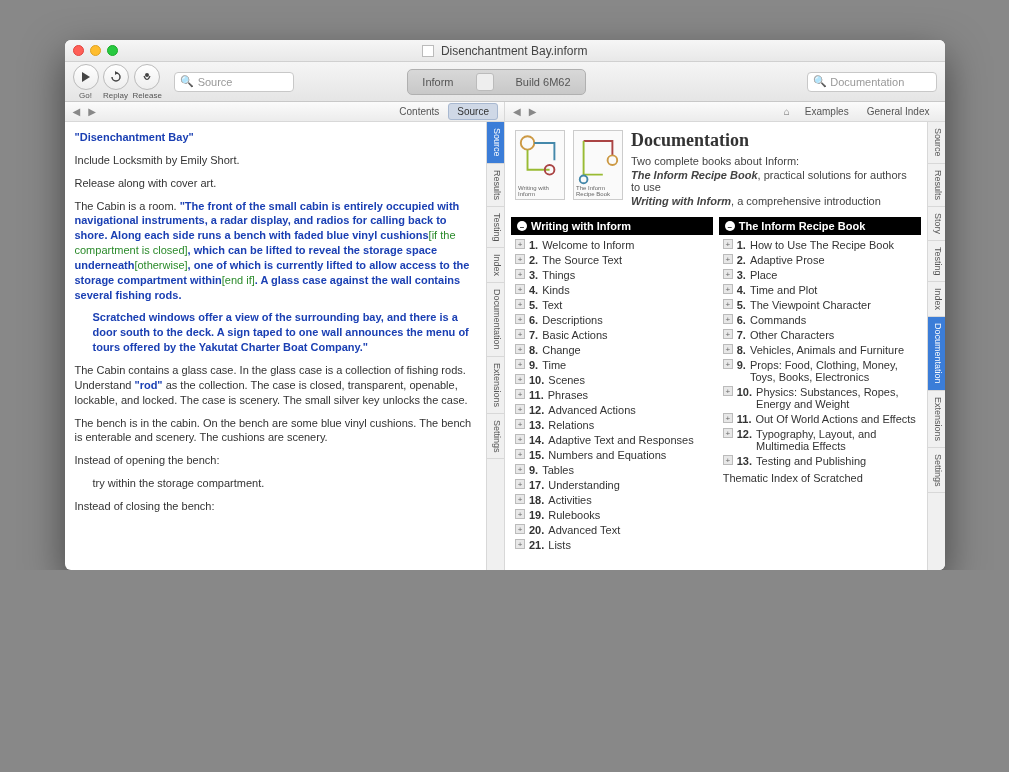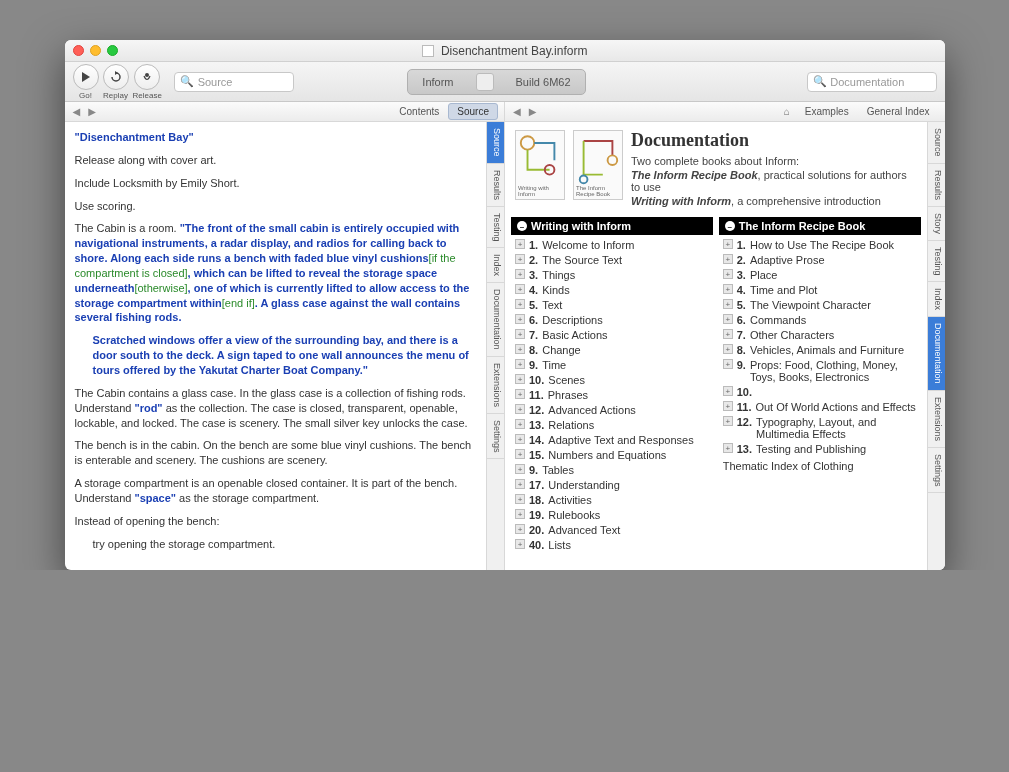--- a/index.html
+++ b/index.html
@@ -131,32 +131,31 @@
           <span class="arrow-btn">▶</span>
         </div>
         <div class="sub-tabs">
           <div class="sub-tab">Contents</div>
           <div class="sub-tab active">Source</div>
         </div>
       </div>
       <div class="content">
         <div class="content-inner source-text">
           <p><span class="blue bold">"Disenchantment Bay"</span></p>
+          <p>Include Locksmith by Emily Short.</p>
           <p>Release along with cover art.</p>
-          <p>Include Locksmith by Emily Short.</p>
-          <p>Use scoring.</p>
           <p>
             <span>The Cabin is a room.  </span><span class="blue bold">"The front of the small cabin is entirely occupied with navigational instruments, a radar display, and radios for calling back to shore. Along each side runs a bench with faded blue vinyl cushions</span><span class="green">[if the compartment is closed]</span><span class="blue bold">, which can be lifted to reveal the storage space underneath</span><span class="green">[otherwise]</span><span class="blue bold">, one of which is currently lifted to allow access to the storage compartment within</span><span class="green">[end if]</span><span class="blue bold">. A glass case against the wall contains several fishing rods.</span>
           </p>
           <p class="indent"><span class="blue bold">Scratched windows offer a view of the surrounding bay, and there is a door south to the deck. A sign taped to one wall announces the menu of tours offered by the Yakutat Charter Boat Company."</span></p>
           <p><span>The Cabin contains a glass case. In the glass case is a collection of fishing rods. Understand </span><span class="blue bold">"rod"</span><span> as the collection. The case is closed, transparent, openable, lockable, and locked. The case is scenery. The small silver key unlocks the case.</span></p>
           <p>The bench is in the cabin. On the bench are some blue vinyl cushions. The bench is enterable and scenery. The cushions are scenery.</p>
-          <p><span>A storage compartment is an openable closed container. It is part of the bench. Understand </span><span class="blue bold">"space"</span><span> as the storage compartment.</span></p>
           <p>Instead of opening the bench:</p>
-          <p class="indent">try opening the storage compartment.</p>
+          <p class="indent">try within the storage compartment.</p>
+          <p>Instead of closing the bench:</p>
 
         </div>
         <div class="sidetabs" id="left-sidetabs">
             <div class="sidetab active">Source</div>
             <div class="sidetab">Results</div>
             <div class="sidetab">Testing</div>
             <div class="sidetab">Index</div>
             <div class="sidetab">Documentation</div>
             <div class="sidetab">Extensions</div>
             <div class="sidetab">Settings</div>
@@ -306,21 +305,21 @@
                     <span class="num">19.</span>
                     <span>Rulebooks</span>
                   </div>
                   <div class="doc-item">
                     <span class="plus">+</span>
                     <span class="num">20.</span>
                     <span>Advanced Text</span>
                   </div>
                   <div class="doc-item">
                     <span class="plus">+</span>
-                    <span class="num">40.</span>
+                    <span class="num">21.</span>
                     <span>Lists</span>
                   </div>
                 </div>
             </div>
             <div class="doc-col">
               <div class="doc-col-head">
                 <span class="disc">–</span>
                 <span>The Inform Recipe Book</span>
               </div>
               <div class="doc-list" id="doc-col2">
@@ -365,38 +364,39 @@
                     <span>Vehicles, Animals and Furniture</span>
                   </div>
                   <div class="doc-item">
                     <span class="plus">+</span>
                     <span class="num">9.</span>
                     <span>Props: Food, Clothing, Money, Toys, Books, Electronics</span>
                   </div>
                   <div class="doc-item">
                     <span class="plus">+</span>
                     <span class="num">10.</span>
+                    <span>Physics: Substances, Ropes, Energy and Weight</span>
                   </div>
                   <div class="doc-item">
                     <span class="plus">+</span>
                     <span class="num">11.</span>
                     <span>Out Of World Actions and Effects</span>
                   </div>
                   <div class="doc-item">
                     <span class="plus">+</span>
                     <span class="num">12.</span>
                     <span>Typography, Layout, and Multimedia Effects</span>
                   </div>
                   <div class="doc-item">
                     <span class="plus">+</span>
                     <span class="num">13.</span>
                     <span>Testing and Publishing</span>
                   </div>
                 </div>
-              <div class="doc-theme">Thematic Index of Clothing</div>
+              <div class="doc-theme">Thematic Index of Scratched</div>
             </div>
           </div>
         </div>
         <div class="sidetabs" id="right-sidetabs">
             <div class="sidetab">Source</div>
             <div class="sidetab">Results</div>
             <div class="sidetab">Story</div>
             <div class="sidetab">Testing</div>
             <div class="sidetab">Index</div>
             <div class="sidetab active">Documentation</div>

